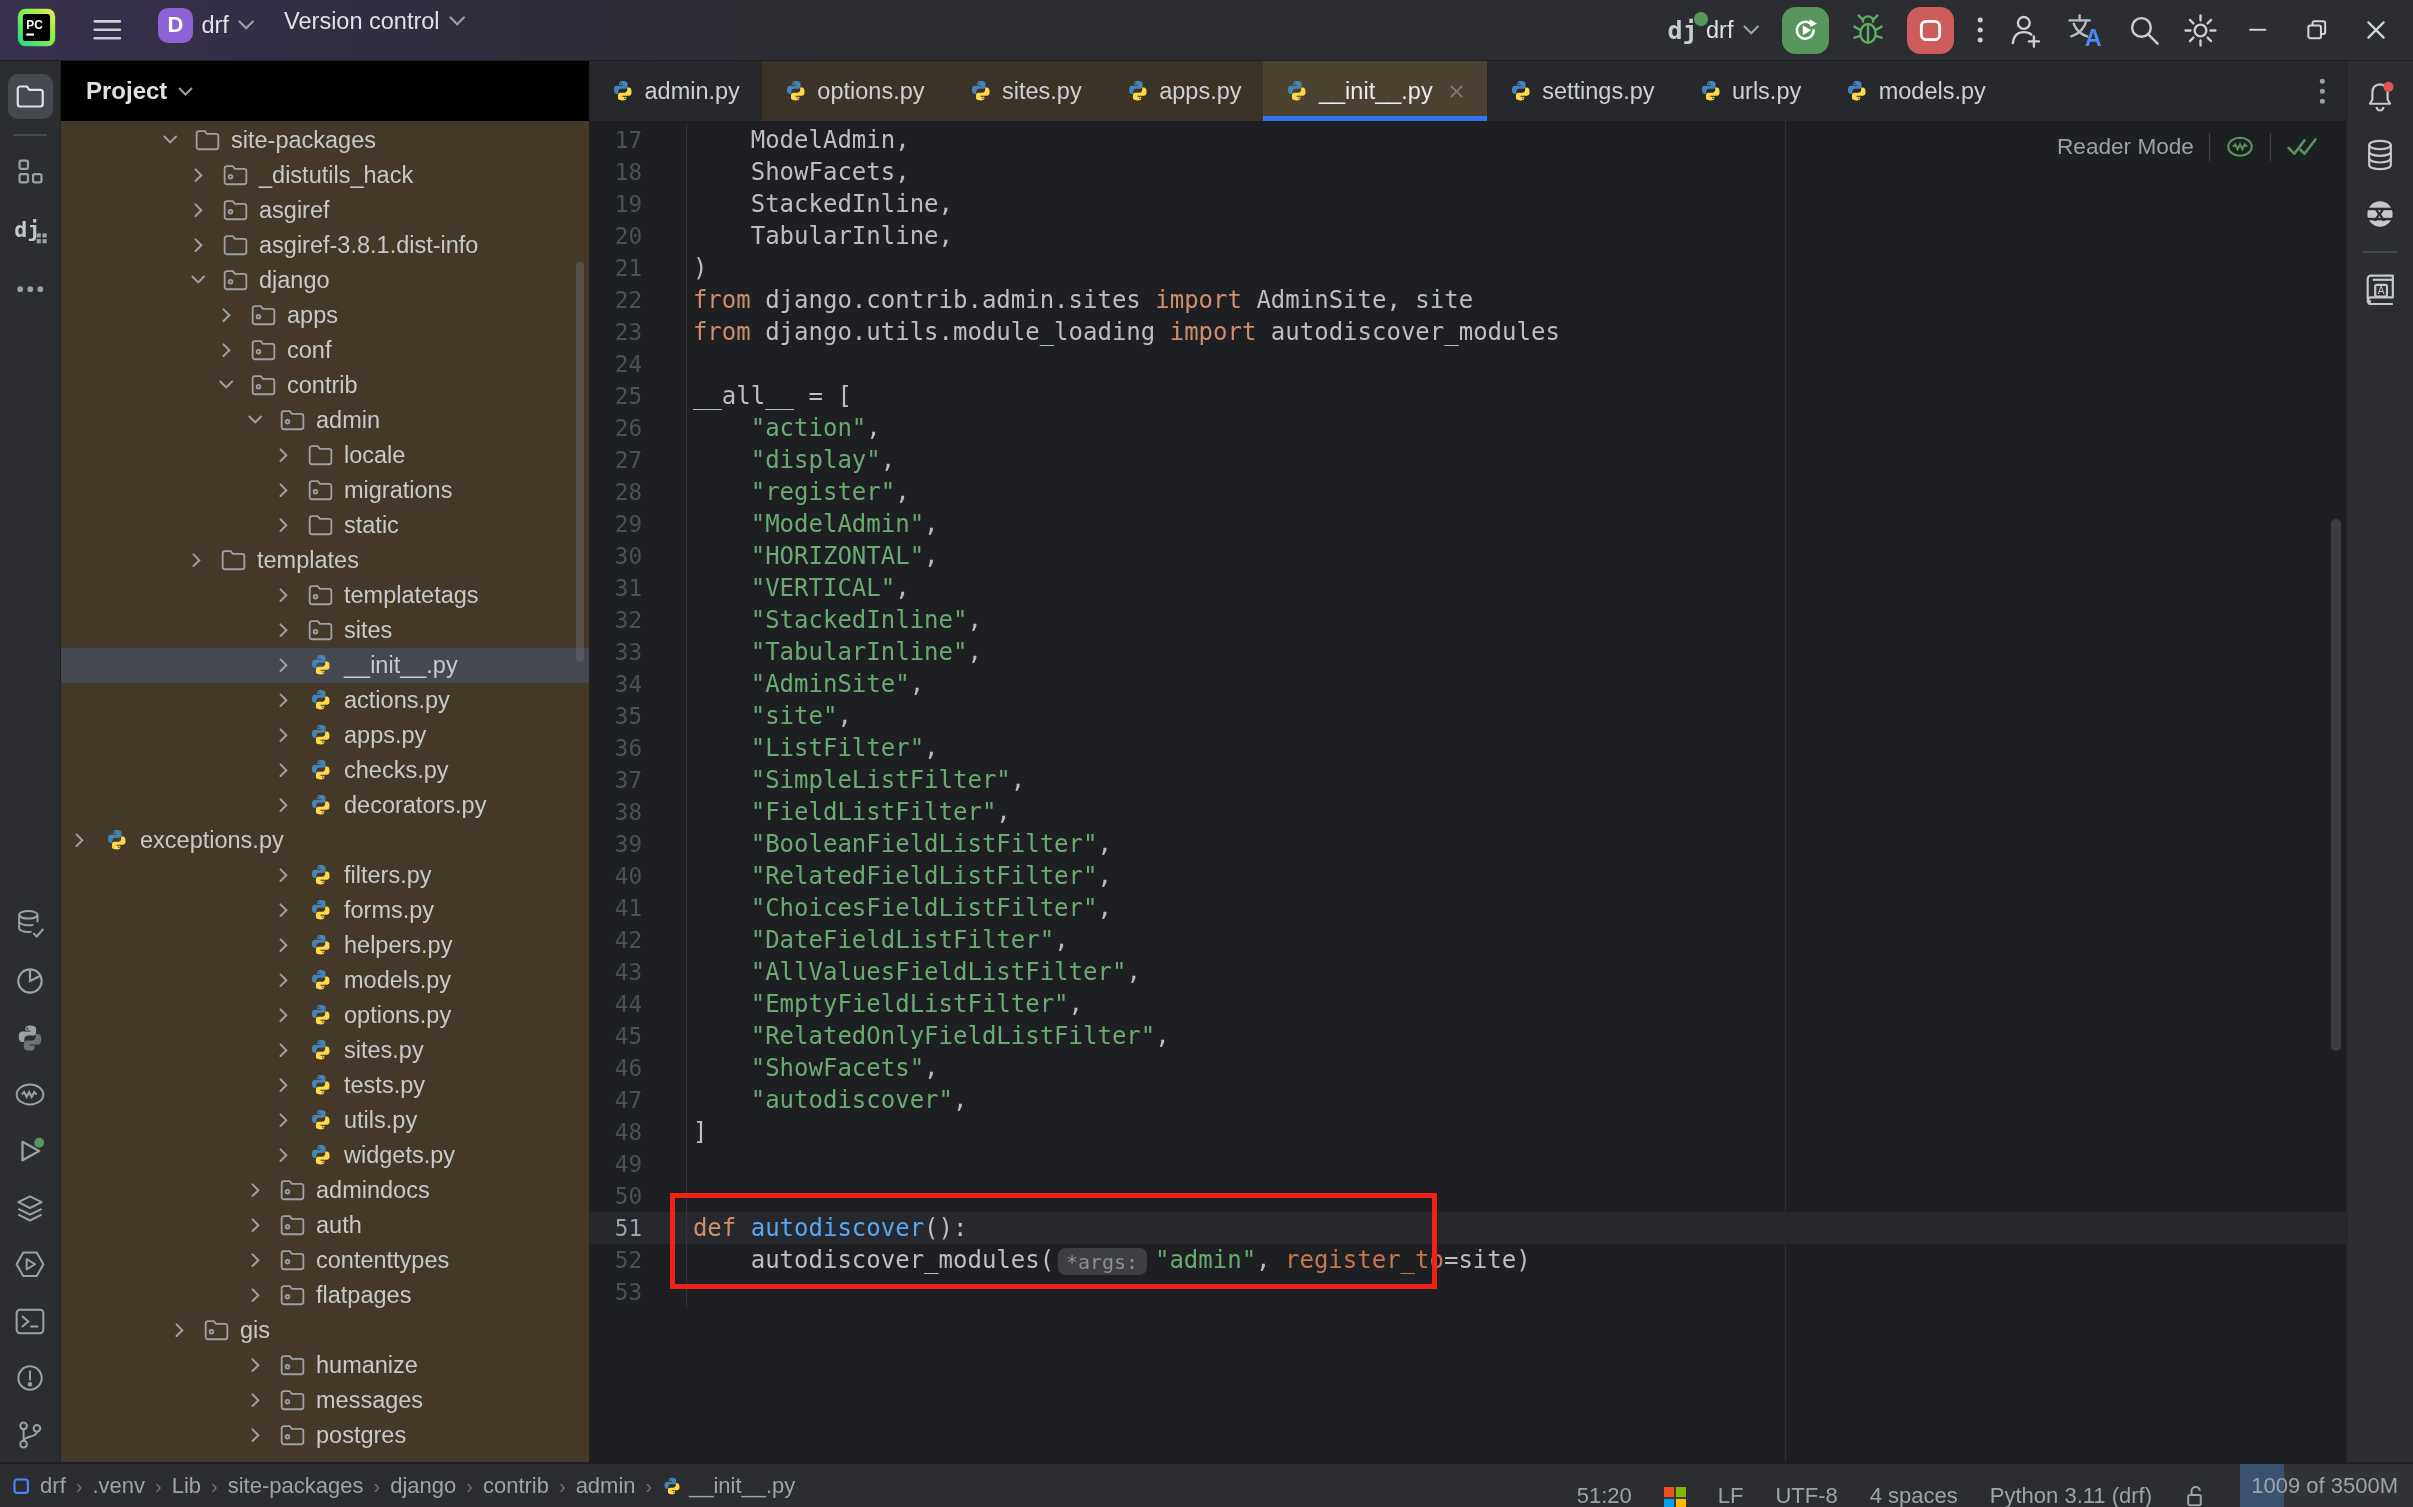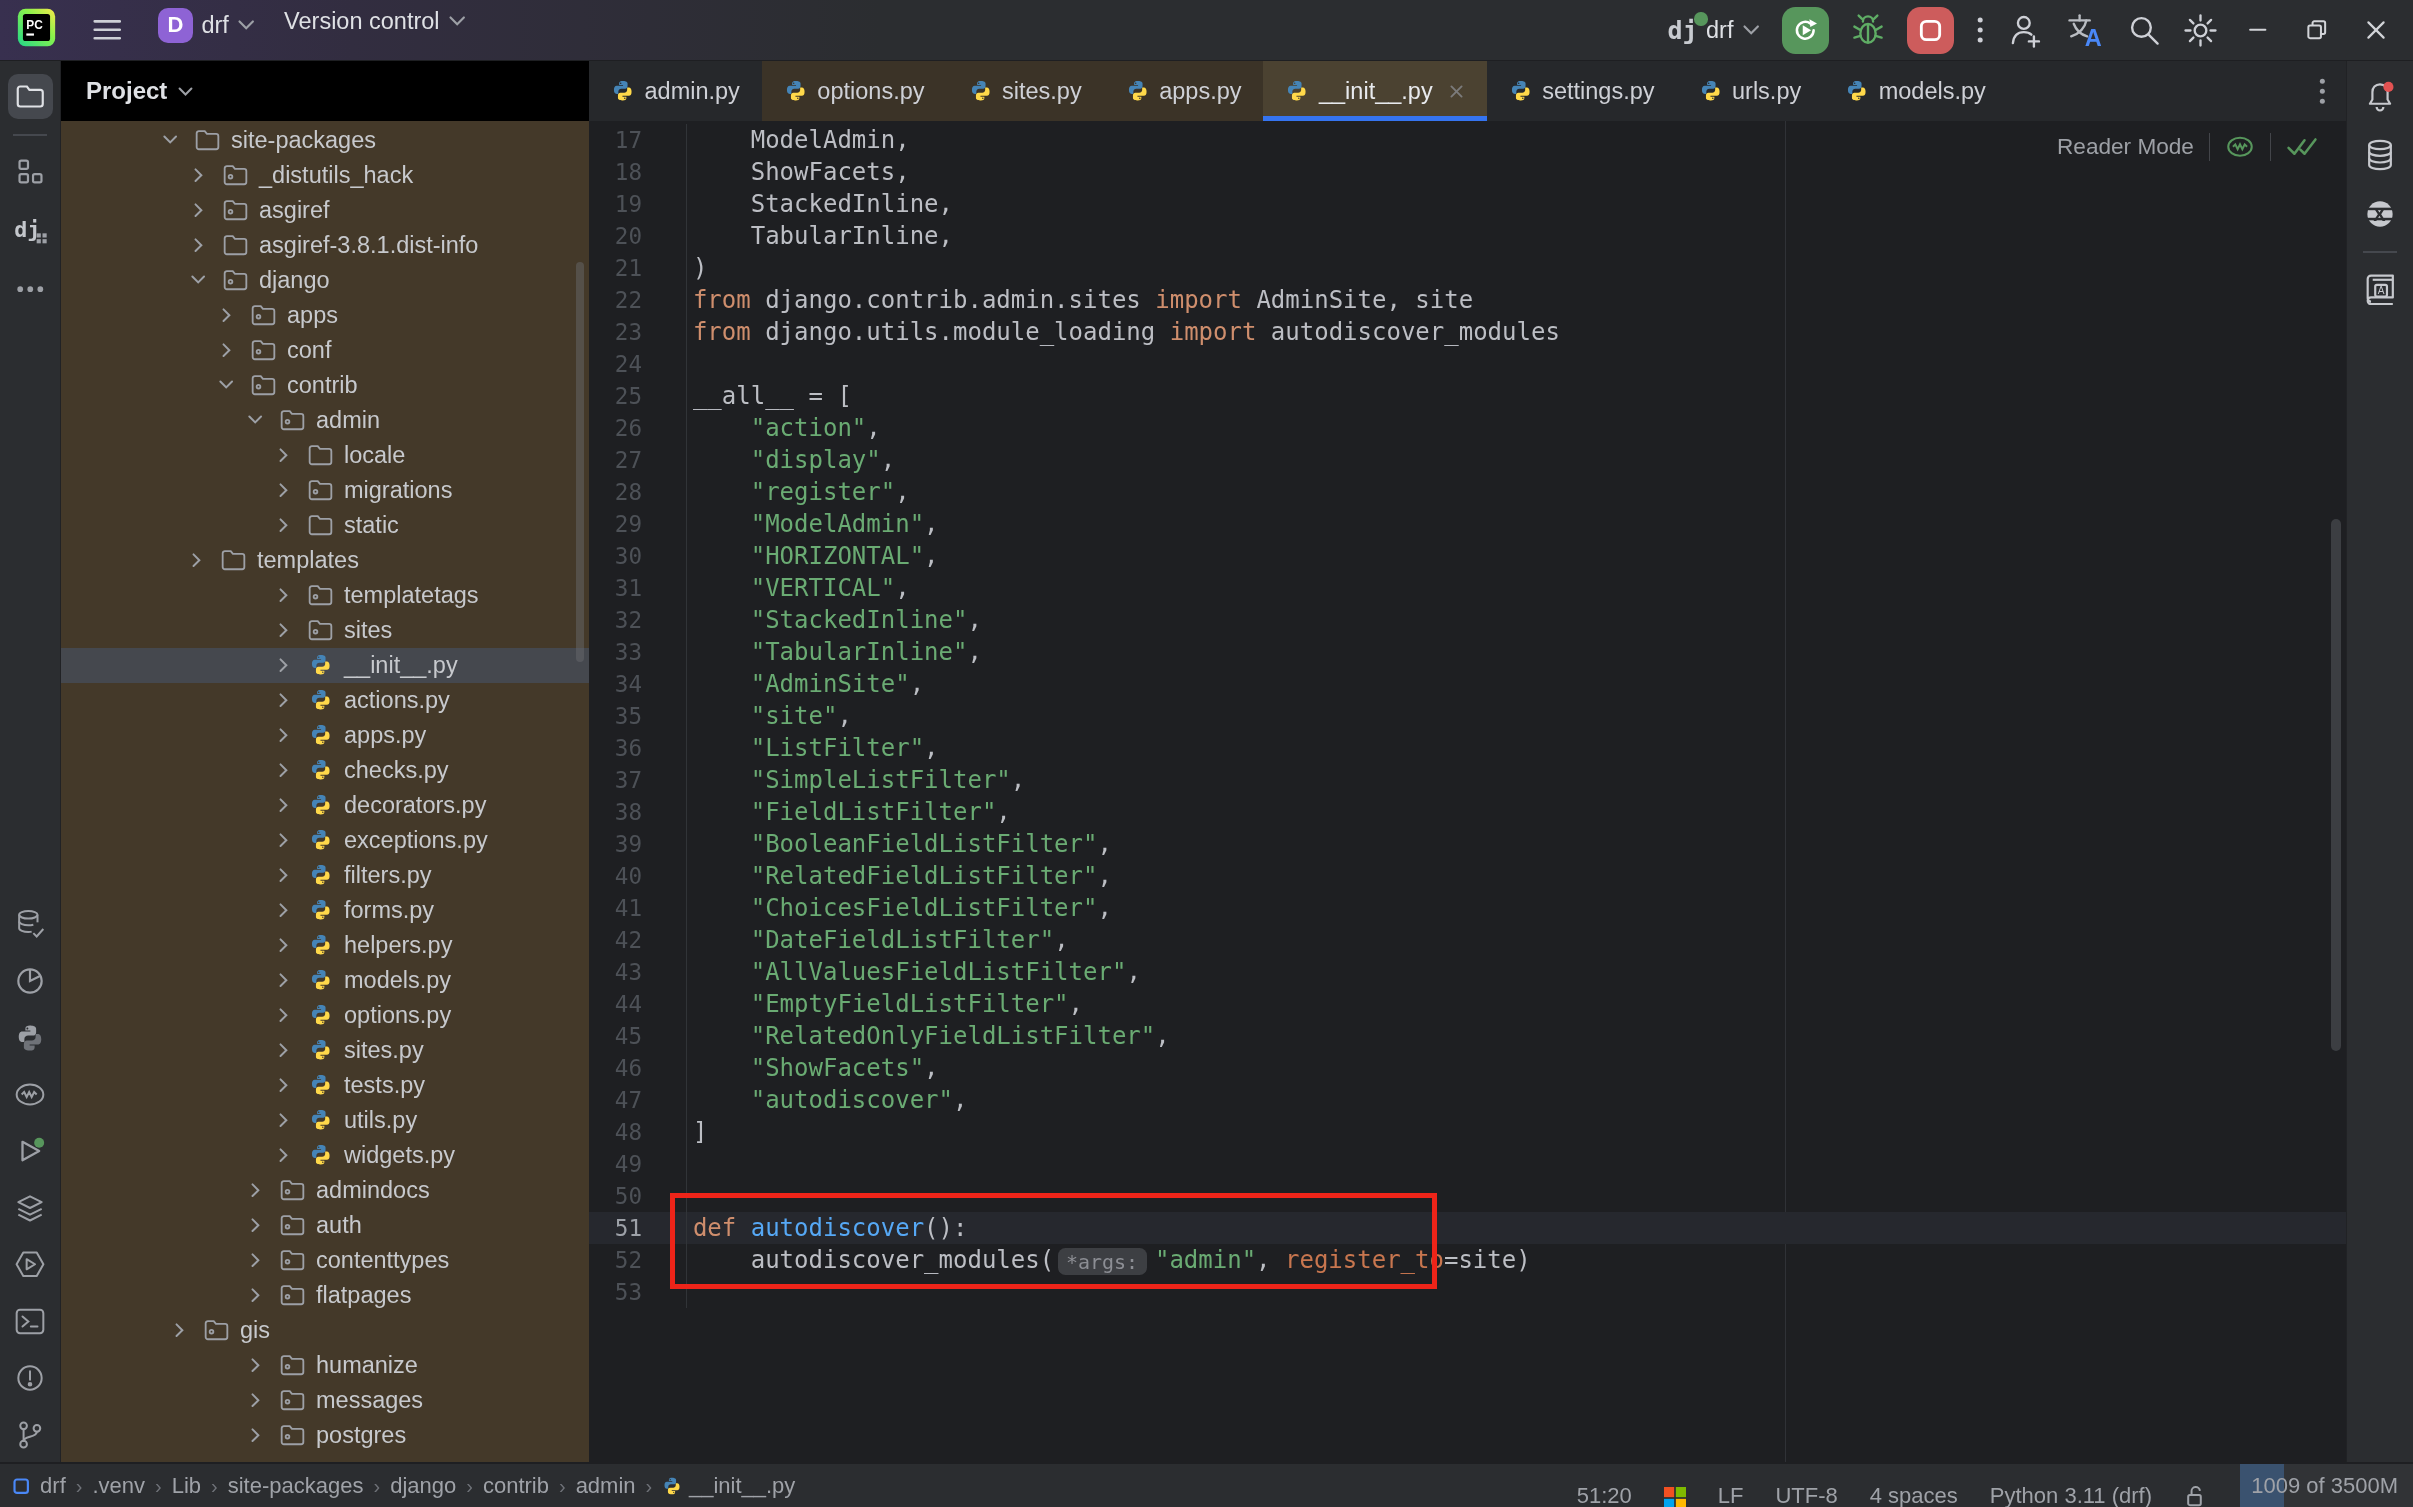--- a/index.html
+++ b/index.html
@@ -616,21 +616,21 @@
               </svg>
             </span>
             <span class="ticon">
               <svg width="23.5" height="23.5" viewBox="0 0 24 24">
                 <path fill="#4584b6" d="M11.9 2c-2 0-3.6.5-3.6 2.5V6h4v.8H5.9C3.8 6.8 3 8.6 3 11s.8 4.2 2.9 4.2h1.6v-2.4c0-1.6 1.4-2.8 3-2.8h4c1.3 0 2.4-1.1 2.4-2.5V4.5C16.9 2.6 14 2 11.9 2zM9.9 3.6c.4 0 .8.4.8.8s-.4.8-.8.8-.8-.4-.8-.8.4-.8.8-.8z"></path>
                 <path fill="#ffd94a" d="M12.1 22c2 0 3.6-.5 3.6-2.5V18h-4v-.8h6.4c2.1 0 2.9-1.8 2.9-4.2s-.8-4.2-2.9-4.2h-1.6v2.4c0 1.6-1.4 2.8-3 2.8h-4c-1.3 0-2.4 1.1-2.4 2.5v3C7.1 21.4 10 22 12.1 22zm2-1.6c-.4 0-.8-.4-.8-.8s.4-.8.8-.8.8.4.8.8-.4.8-.8.8z"></path>
               </svg>
             </span>
             <span class="tlabel">decorators.py</span>
           </div>
-          <div class="tree-row" style="padding-left: 204px;">
+          <div class="tree-row" style="">
             <span class="chev">
               <svg width="11.7" height="18.4" viewBox="0 0 14 22" fill="none" stroke="#9da0a6" stroke-width="2.4" stroke-linecap="round">
                 <polyline points="3,4 10,11 3,18"></polyline>
               </svg>
             </span>
             <span class="ticon">
               <svg width="23.5" height="23.5" viewBox="0 0 24 24">
                 <path fill="#4584b6" d="M11.9 2c-2 0-3.6.5-3.6 2.5V6h4v.8H5.9C3.8 6.8 3 8.6 3 11s.8 4.2 2.9 4.2h1.6v-2.4c0-1.6 1.4-2.8 3-2.8h4c1.3 0 2.4-1.1 2.4-2.5V4.5C16.9 2.6 14 2 11.9 2zM9.9 3.6c.4 0 .8.4.8.8s-.4.8-.8.8-.8-.4-.8-.8.4-.8.8-.8z"></path>
                 <path fill="#ffd94a" d="M12.1 22c2 0 3.6-.5 3.6-2.5V18h-4v-.8h6.4c2.1 0 2.9-1.8 2.9-4.2s-.8-4.2-2.9-4.2h-1.6v2.4c0 1.6-1.4 2.8-3 2.8h-4c-1.3 0-2.4 1.1-2.4 2.5v3C7.1 21.4 10 22 12.1 22zm2-1.6c-.4 0-.8-.4-.8-.8s.4-.8.8-.8.8.4.8.8-.4.8-.8.8z"></path>
               </svg>

